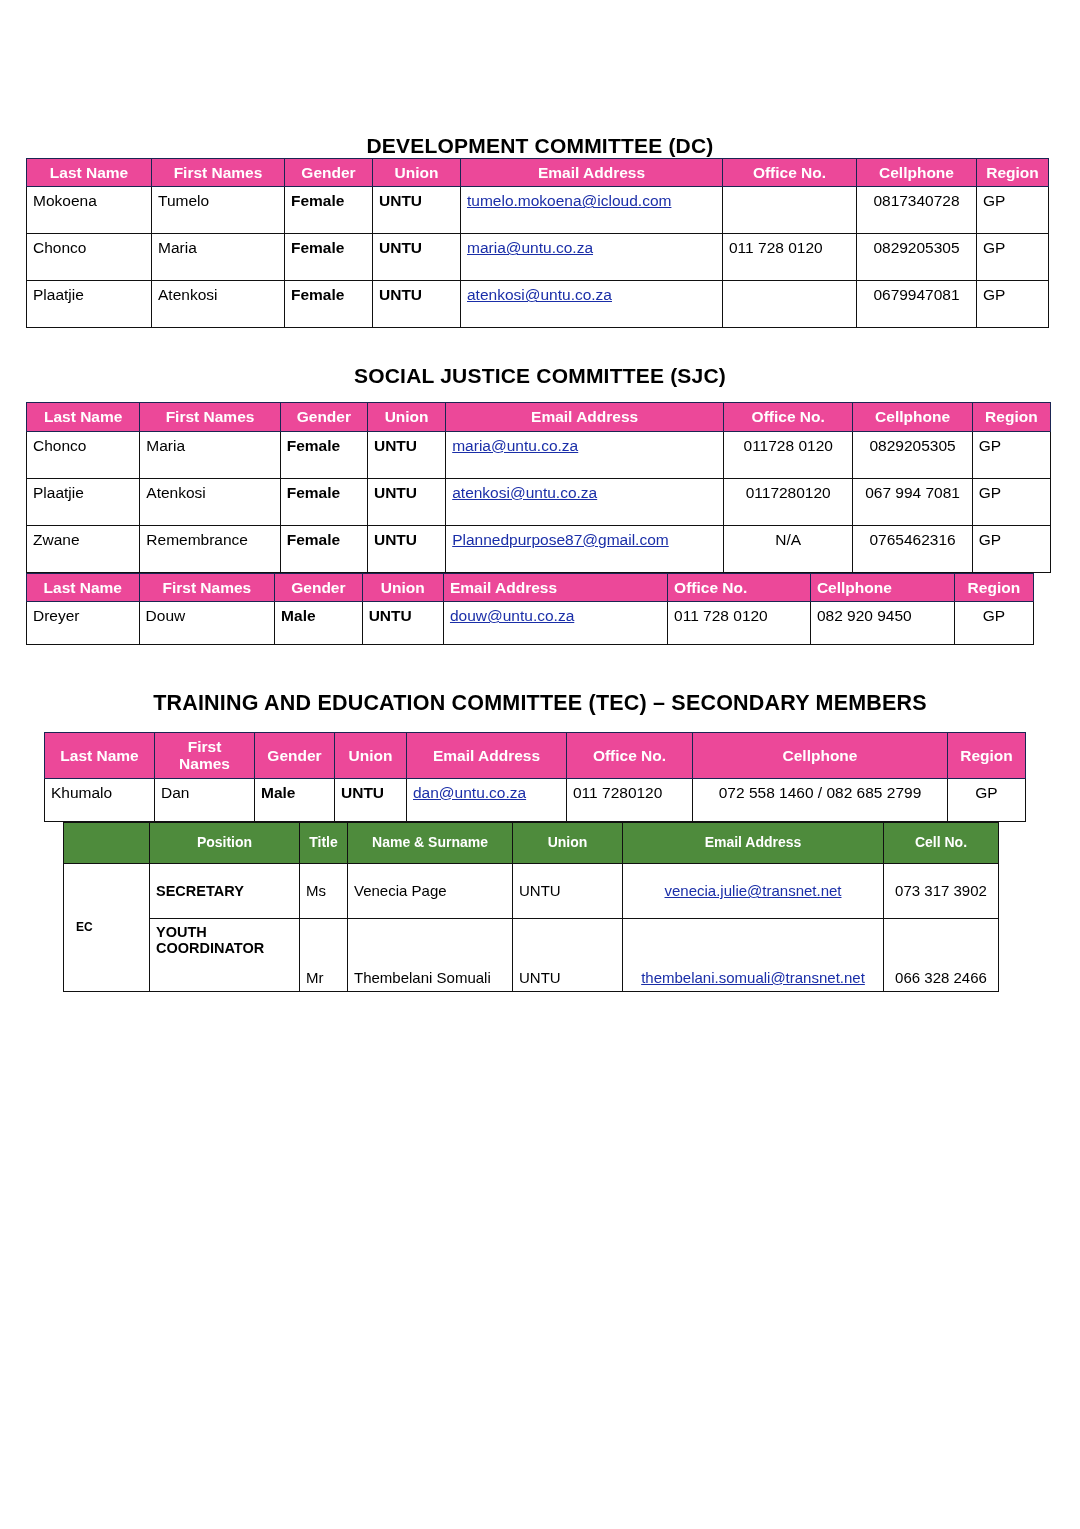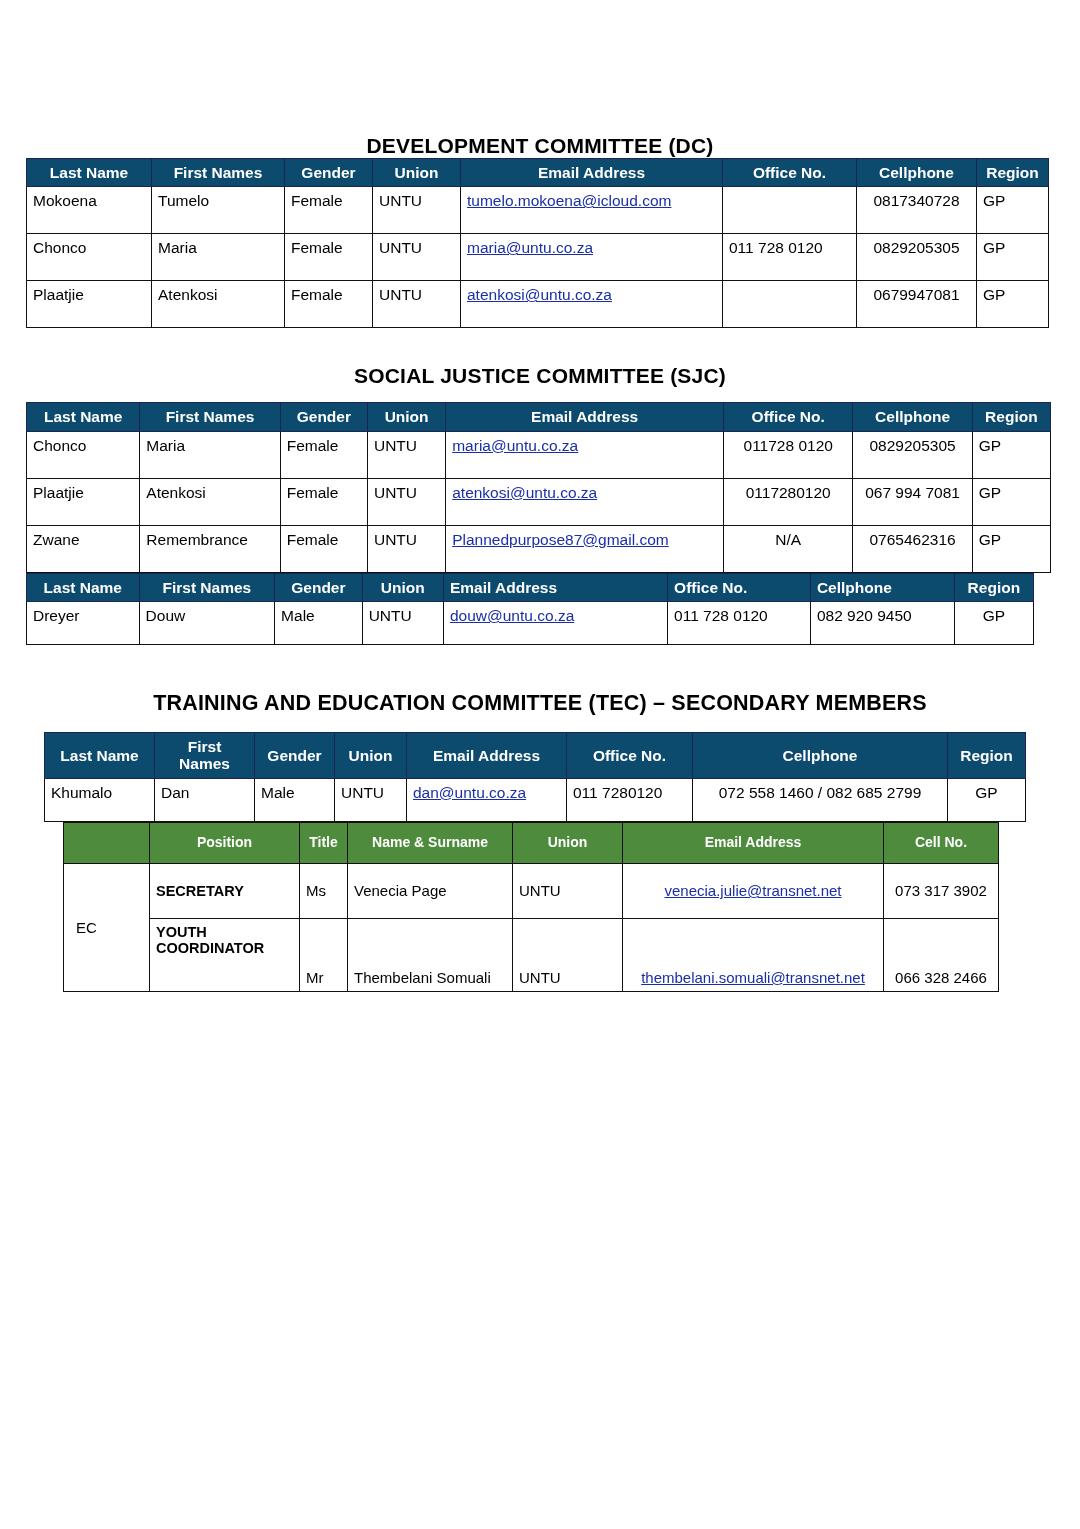--- a/index.html
+++ b/index.html
@@ -39,35 +39,35 @@
     table-layout: fixed;
     background: #ffffff;
   }
   table td, table th {
     border: 1px solid #111111;
     padding: 5px 6px;
     font-size: 15.5px;
     vertical-align: top;
   }
   thead th {
-    background: #0c4a6e;
+    background: #ec4899;
     color: #ffffff;
     font-weight: bold;
     text-align: center;
     vertical-align: middle;
     line-height: 1.12;
     border: 1px solid #1b2553;
   }
   .email a {
     color: #1a2ea8;
     text-decoration: underline;
     word-break: break-all;
   }
   .ctr { text-align: center; }
-  .bold { font-weight: normal; }
+  .bold { font-weight: bold; }
 
   
   .t-dc { width: 1022px; margin-left: 0px; }
   .t-dc td { height: 36px; }
   .t-dc .r-last  { width: 125px; }
   .t-dc .r-first { width: 133px; }
   .t-dc .r-gen   { width: 88px; }
   .t-dc .r-uni   { width: 88px; }
   .t-dc .r-mail  { width: 262px; }
   .t-dc .r-off   { width: 134px; }
@@ -121,21 +121,21 @@
   }
   .t-pec td { font-size: 15px; height: 44px; vertical-align: middle; }
   .t-pec .c-prov { width: 86px; }
   .t-pec .c-pos  { width: 150px; }
   .t-pec .c-tit  { width: 48px; }
   .t-pec .c-name { width: 165px; }
   .t-pec .c-uni  { width: 110px; }
   .t-pec .c-mail { width: 261px; }
   .t-pec .c-cell { width: 115px; }
   .t-pec .pos-cell { font-weight: bold; font-size: 14.5px; }
-  .t-pec .prov-cell { font-weight: normal; font-size: 15px; padding-left: 12px; }
+  .t-pec .prov-cell { font-weight: bold; font-size: 12px; padding-left: 12px; }
   .t-pec .mail-cell { text-align: center; }
   .t-pec .cell-cell { text-align: center; }
   .t-pec .tall { height: 62px; }
 </style>
 </head>
 <body>
 
 <div class="page">
 
   <div class="section-title title-dc">DEVELOPMENT COMMITTEE (DC)</div>

